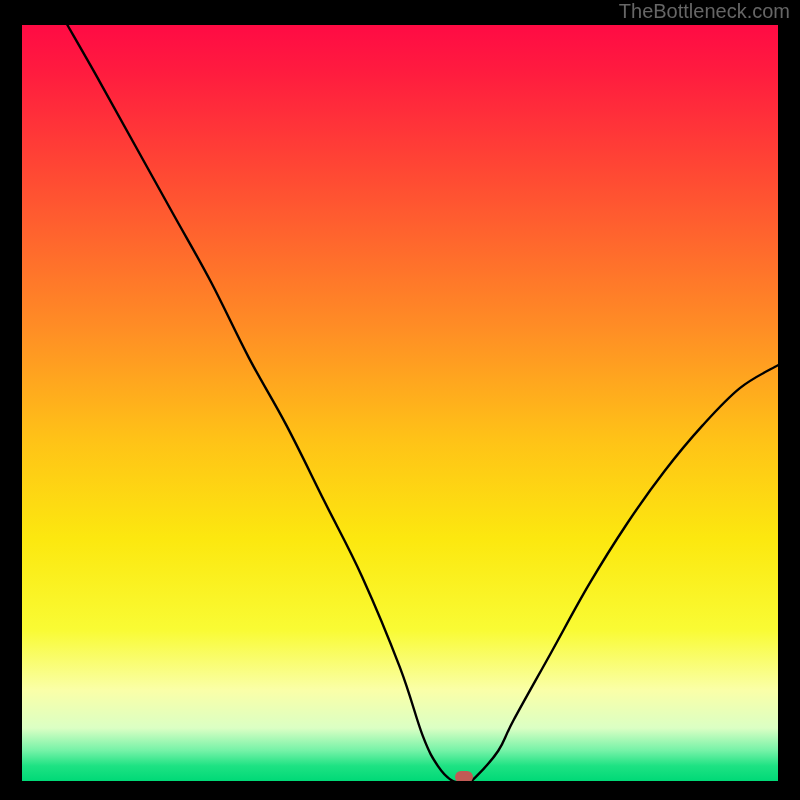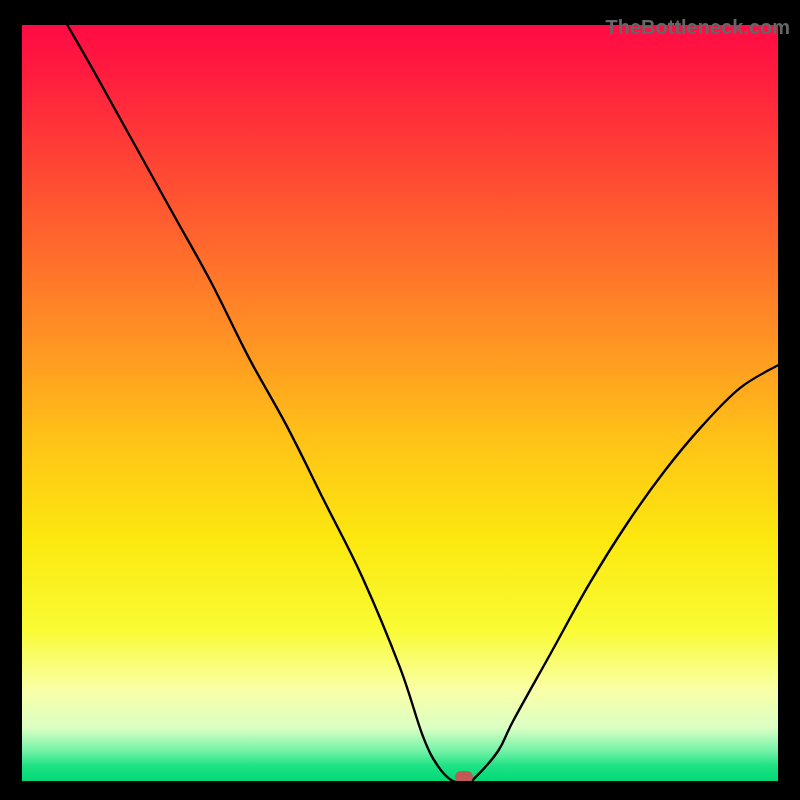--- a/index.html
+++ b/index.html
@@ -12,25 +12,25 @@
     font-family: Arial, Helvetica, sans-serif;
   }
   .frame {
     position: relative;
     width: 800px;
     height: 800px;
     background: #000;
   }
   .watermark {
     position: absolute;
-    top: 16px;
+    top: 0;
     right: 10px;
     color: #666;
     font-size: 20px;
-    font-weight: 700;
+    font-weight: 400;
     letter-spacing: 0;
     z-index: 10;
   }
   .plot-area {
     position: absolute;
     left: 22px;
     top: 25px;
     width: 756px;
     height: 756px;
     overflow: hidden;

